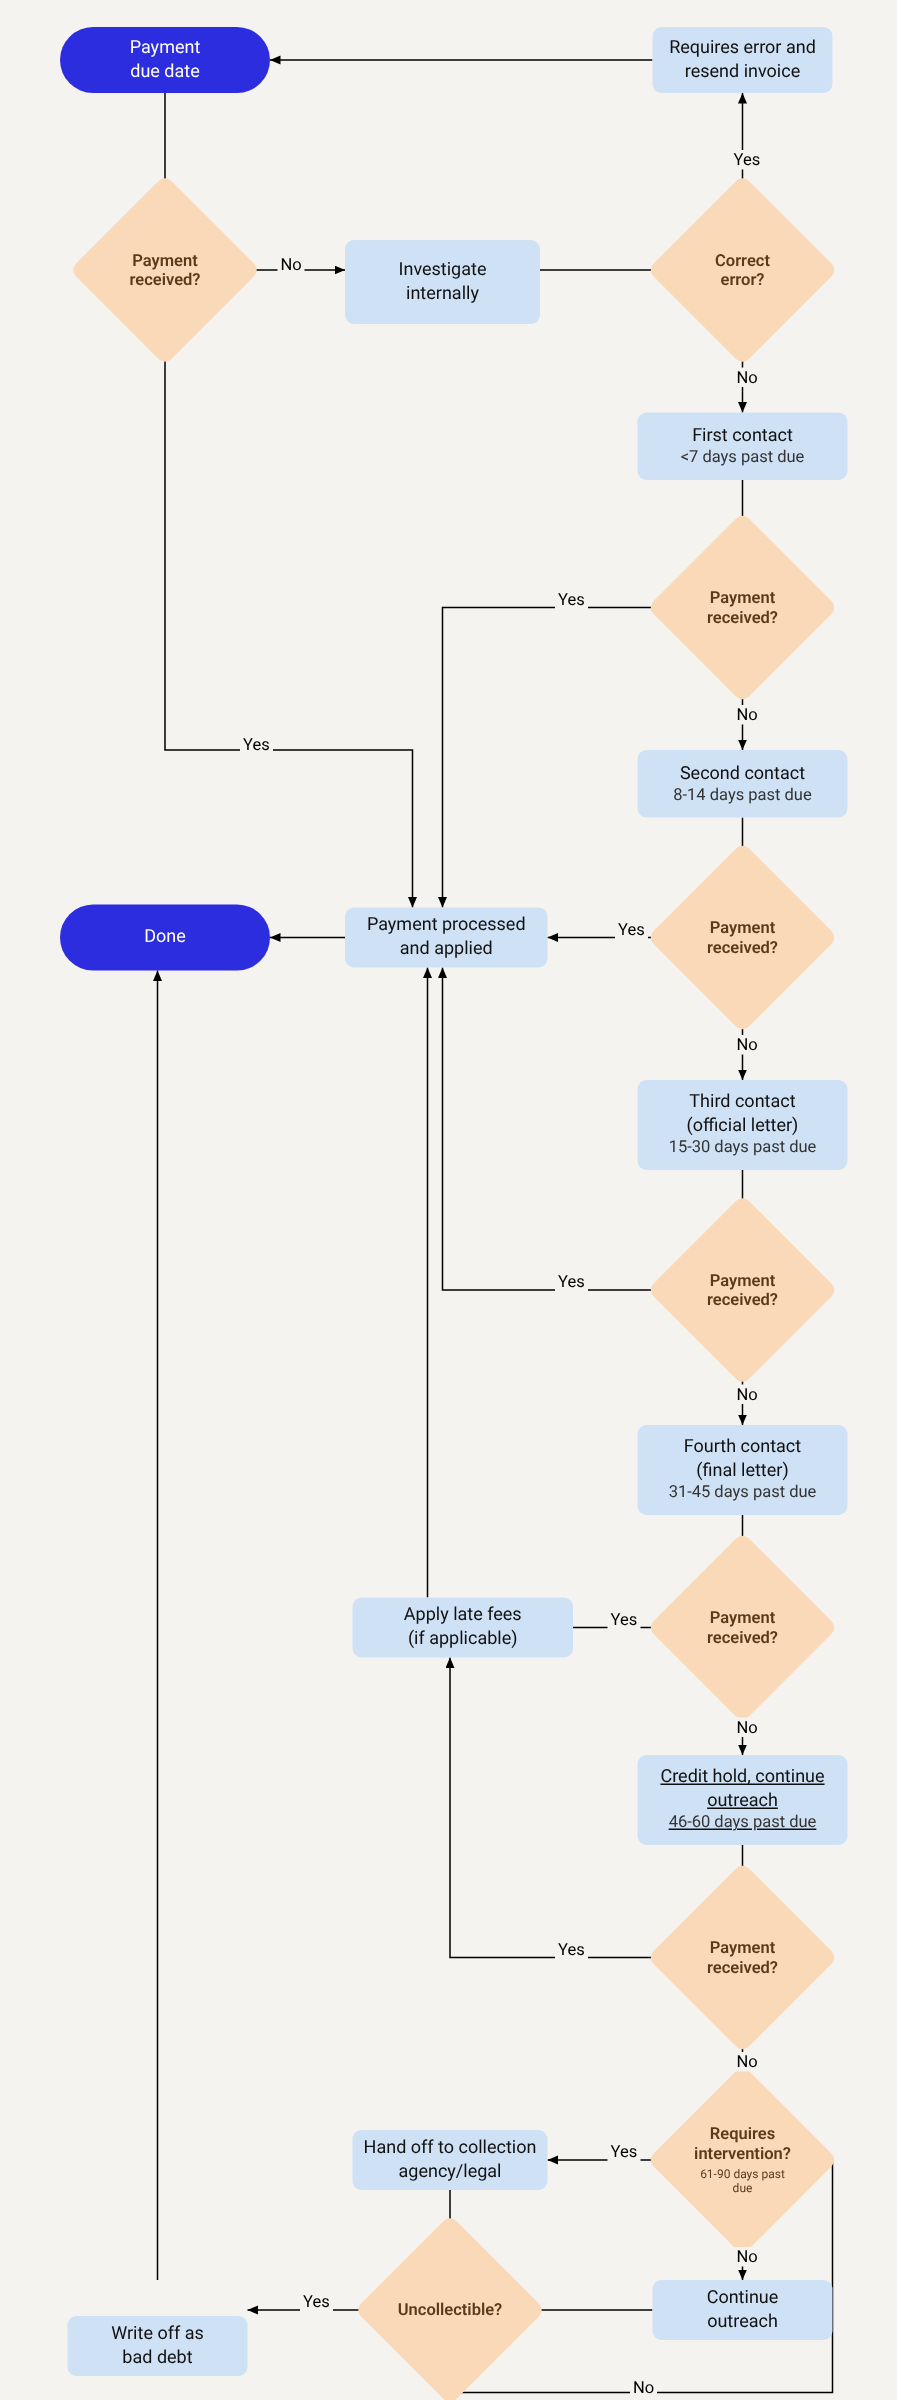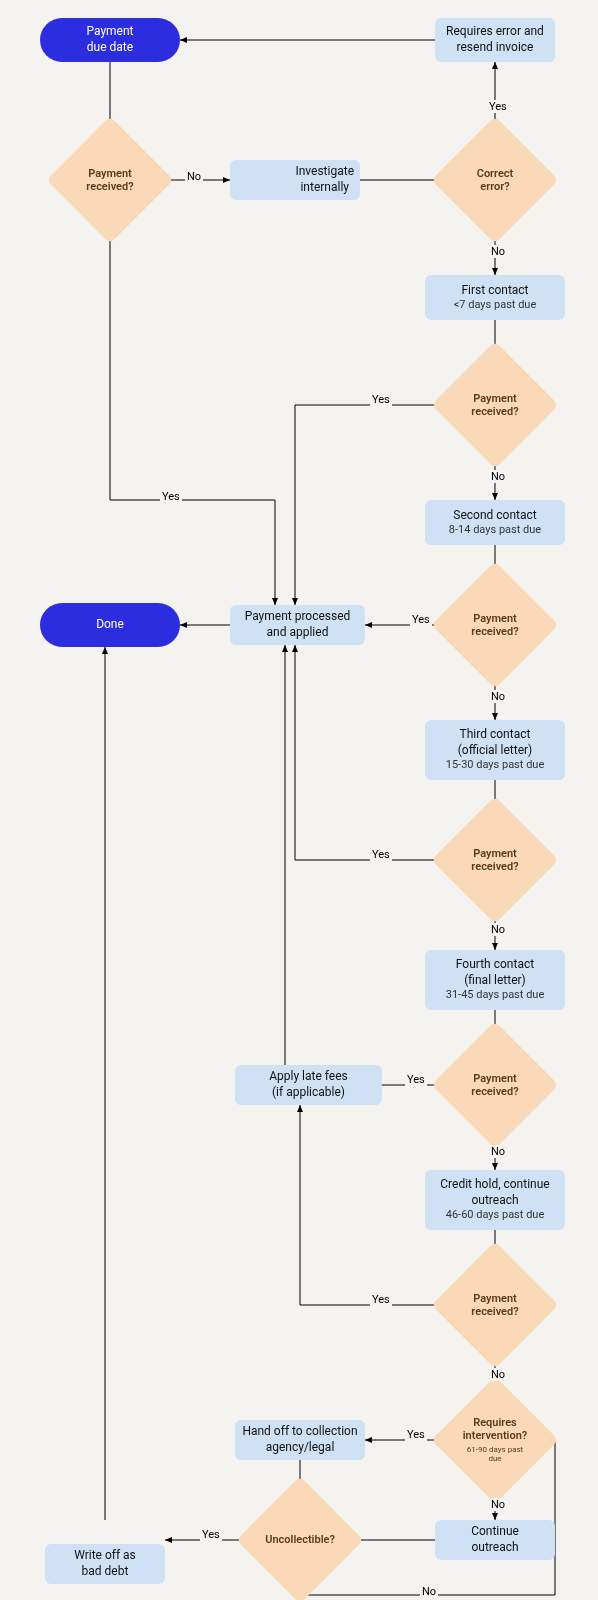--- a/index.html
+++ b/index.html
@@ -160,39 +160,39 @@
 due date</span>
 </div>
 <div class="node terminal" style="left:40px; top:603px;">
   <span>Done</span>
 </div>
 
 <div class="node process" style="left:435px; top:18px; width:120px; height:44px;">
   <span style="white-space:pre-line">Requires error and
 resend invoice</span>
 </div>
-<div class="node process" style="left:230px; top:160px; width:130px; height:40px;justify-content:flex-end;">
+<div class="node process" style="left:230px; top:160px; width:130px; height:56px;">
   <span style="white-space:pre-line">Investigate
 internally</span>
 </div>
 <div class="node process" style="left:425px; top:275px; width:140px; height:45px;">
   <span><span>First contact</span><span class="sub2">&lt;7 days past due</span></span>
 </div>
 <div class="node process" style="left:425px; top:500px; width:140px; height:45px;">
   <span><span>Second contact</span><span class="sub2">8-14 days past due</span></span>
 </div>
 <div class="node process" style="left:425px; top:720px; width:140px; height:60px;">
   <span><span style="white-space:pre-line">Third contact
 (official letter)</span><span class="sub2">15-30 days past due</span></span>
 </div>
 <div class="node process" style="left:425px; top:950px; width:140px; height:60px;">
   <span><span style="white-space:pre-line">Fourth contact
 (final letter)</span><span class="sub2">31-45 days past due</span></span>
 </div>
-<div class="node process" style="left:425px; top:1170px; width:140px; height:60px;">
+<div class="node process" style="left:425px; top:1170px; width:140px; height:60px;text-decoration:underline;">
   <span><span style="white-space:pre-line">Credit hold, continue
 outreach</span><span class="sub2">46-60 days past due</span></span>
 </div>
 <div class="node process" style="left:230px; top:605px; width:135px; height:40px;">
   <span style="white-space:pre-line">Payment processed
 and applied</span>
 </div>
 <div class="node process" style="left:235px; top:1065px; width:147px; height:40px;">
   <span style="white-space:pre-line">Apply late fees
 (if applicable)</span>

